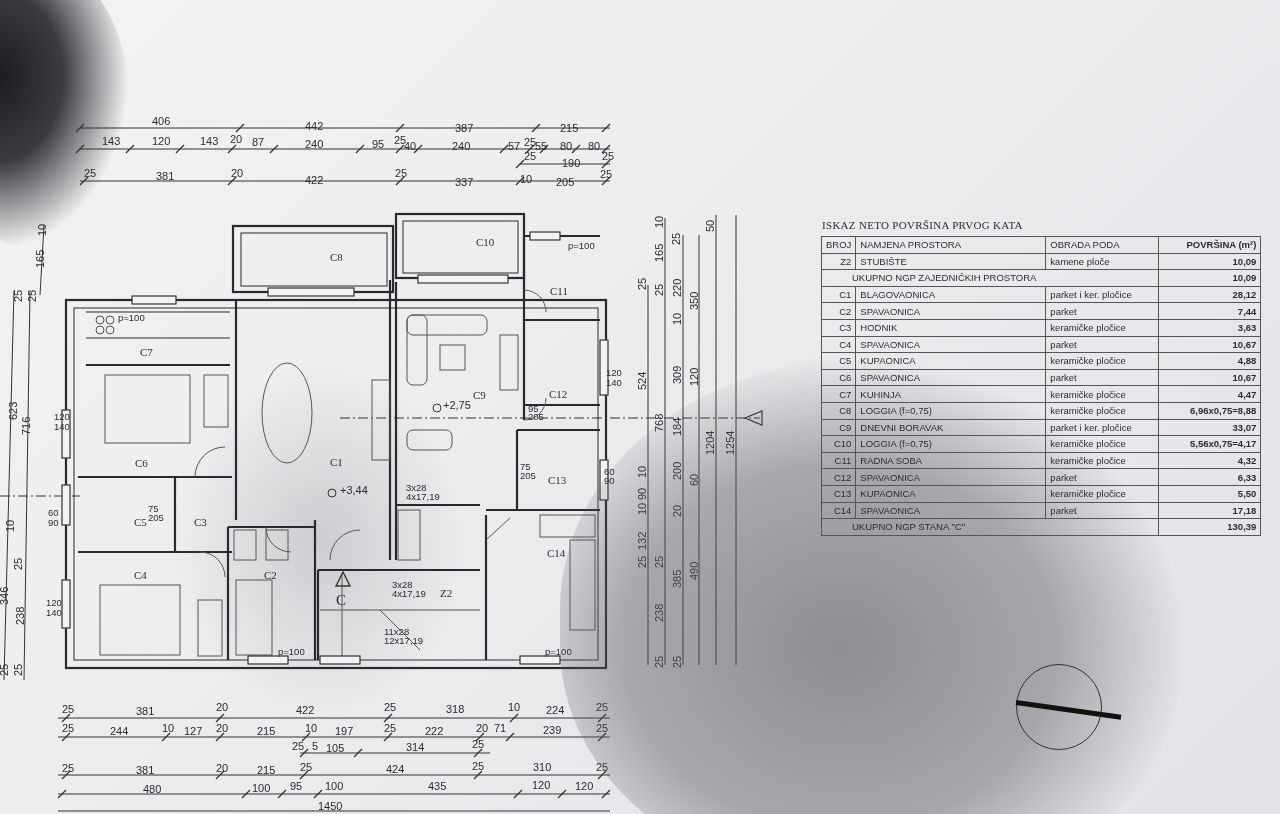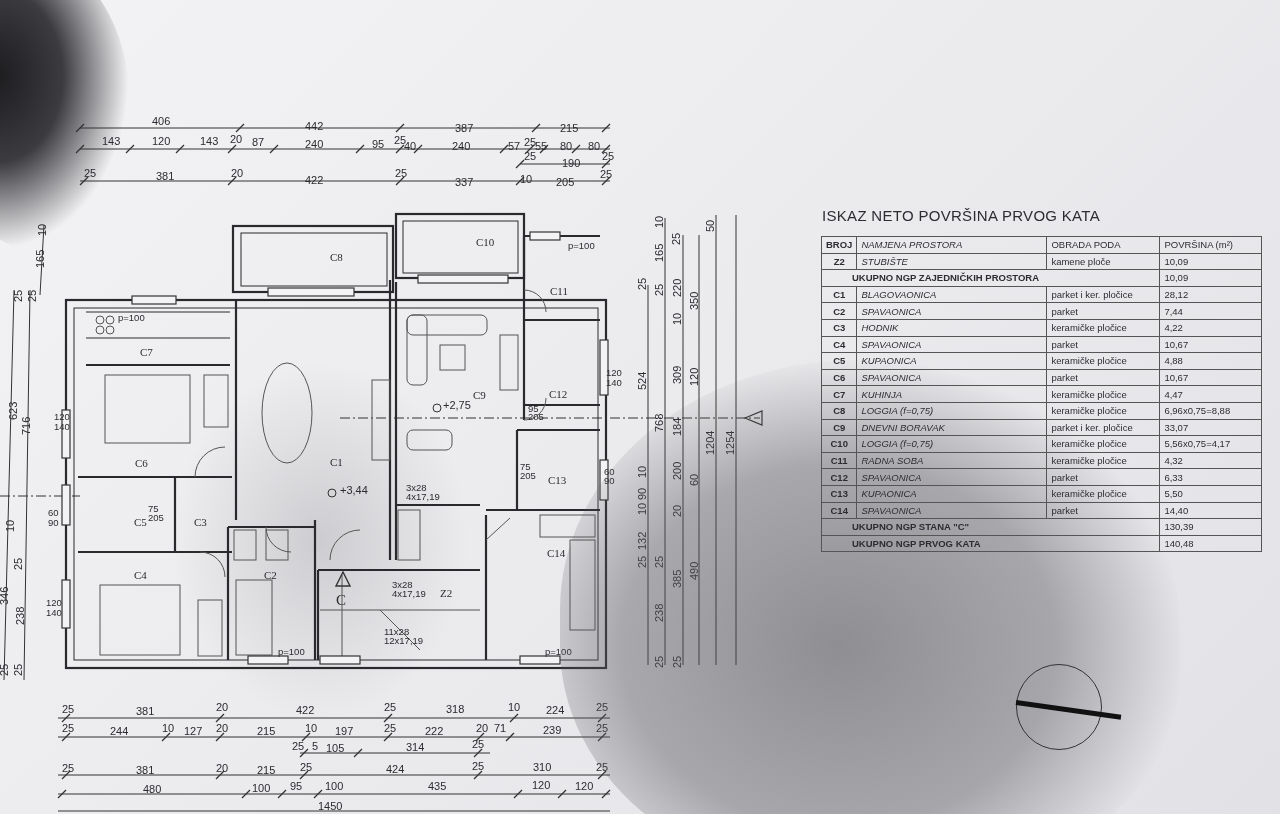--- a/index.html
+++ b/index.html
@@ -9,28 +9,28 @@
   .shadow-left{position:absolute;left:-60px;top:-40px;width:190px;height:290px;border-radius:50%;
     background:radial-gradient(ellipse at 30% 40%,#1d1d20 0%,#3b3b40 35%,rgba(60,60,66,0) 70%);}
   .shadow-phone{position:absolute;left:560px;top:360px;width:620px;height:520px;border-radius:48% 52% 40% 45%;
     background:radial-gradient(ellipse at 45% 55%,rgba(70,70,74,0.55) 0%,rgba(90,90,95,0.45) 45%,rgba(120,120,125,0) 72%);}
   .shadow-mid{position:absolute;left:170px;top:360px;width:300px;height:360px;border-radius:50%;
     background:radial-gradient(ellipse,rgba(110,110,115,0.25) 0%,rgba(120,120,125,0) 70%);}
   svg.plan{position:absolute;left:0;top:0;}
   .dim{font-family:"Liberation Sans",sans-serif;font-size:11px;fill:#2b2b30;}
   .room{font-family:"Liberation Serif",serif;font-size:11px;fill:#2b2b30;}
   
-  .tbl-title{position:absolute;left:822px;top:207px;font-size:15px;letter-spacing:0.3px;color:#2c2c31;}
+  .tbl-title{position:absolute;left:822px;top:219px;font-size:11px;letter-spacing:0.3px;color:#2c2c31;font-family:Liberation Serif, serif;}
   table.area{position:absolute;left:821px;top:236px;border-collapse:collapse;font-size:9.5px;color:#2c2c31;}
   table.area td{border:1px solid #555;height:15.6px;padding:0 4px;white-space:nowrap;}
-  table.area td.c1{width:20px;text-align:center;font-weight:bold;}
-  table.area td.c2{width:181px;font-style:italic;}
+  table.area td.c1{width:20px;text-align:right;}
+  table.area td.c2{width:181px;}
   table.area td.c3{width:104px;}
-  table.area td.c4{width:93px;}
-  table.area tr.total td.lab{padding-left:30px;font-weight:bold;}
+  table.area td.c4{width:93px;text-align:right;font-weight:bold;}
+  table.area tr.total td.lab{padding-left:30px;}
   .compass{position:absolute;left:1016px;top:664px;width:84px;height:84px;border:1.4px solid #333;border-radius:50%;}
   .needle{position:absolute;left:1016px;top:700px;width:106px;height:5px;background:#111;transform:rotate(8deg);transform-origin:left center;}
 </style>
 </head>
 <body>
 
 <div class="paper"></div>
 <div class="shadow-left"></div>
 <div class="shadow-mid"></div>
 
@@ -420,21 +420,21 @@
   <tr>
         <td class="c1">C2</td>
         <td class="c2">SPAVAONICA</td>
         <td class="c3">parket</td>
         <td class="c4">7,44</td>
       </tr>
   <tr>
         <td class="c1">C3</td>
         <td class="c2">HODNIK</td>
         <td class="c3">keramičke pločice</td>
-        <td class="c4">4,22</td>
+        <td class="c4">3,63</td>
       </tr>
   <tr>
         <td class="c1">C4</td>
         <td class="c2">SPAVAONICA</td>
         <td class="c3">parket</td>
         <td class="c4">10,67</td>
       </tr>
   <tr>
         <td class="c1">C5</td>
         <td class="c2">KUPAONICA</td>
@@ -486,27 +486,23 @@
   <tr>
         <td class="c1">C13</td>
         <td class="c2">KUPAONICA</td>
         <td class="c3">keramičke pločice</td>
         <td class="c4">5,50</td>
       </tr>
   <tr>
         <td class="c1">C14</td>
         <td class="c2">SPAVAONICA</td>
         <td class="c3">parket</td>
-        <td class="c4">14,40</td>
+        <td class="c4">17,18</td>
       </tr>
   <tr class="total">
         <td class="lab" colspan="3">UKUPNO NGP STANA "C"</td>
         <td class="c4">130,39</td>
       </tr>
-  <tr class="total">
-        <td class="lab" colspan="3">UKUPNO NGP PRVOG KATA</td>
-        <td class="c4">140,48</td>
-      </tr>
 </tbody>
   </table>
 
 <div class="compass"></div>
 <div class="needle"></div>
 
 </body></html>

